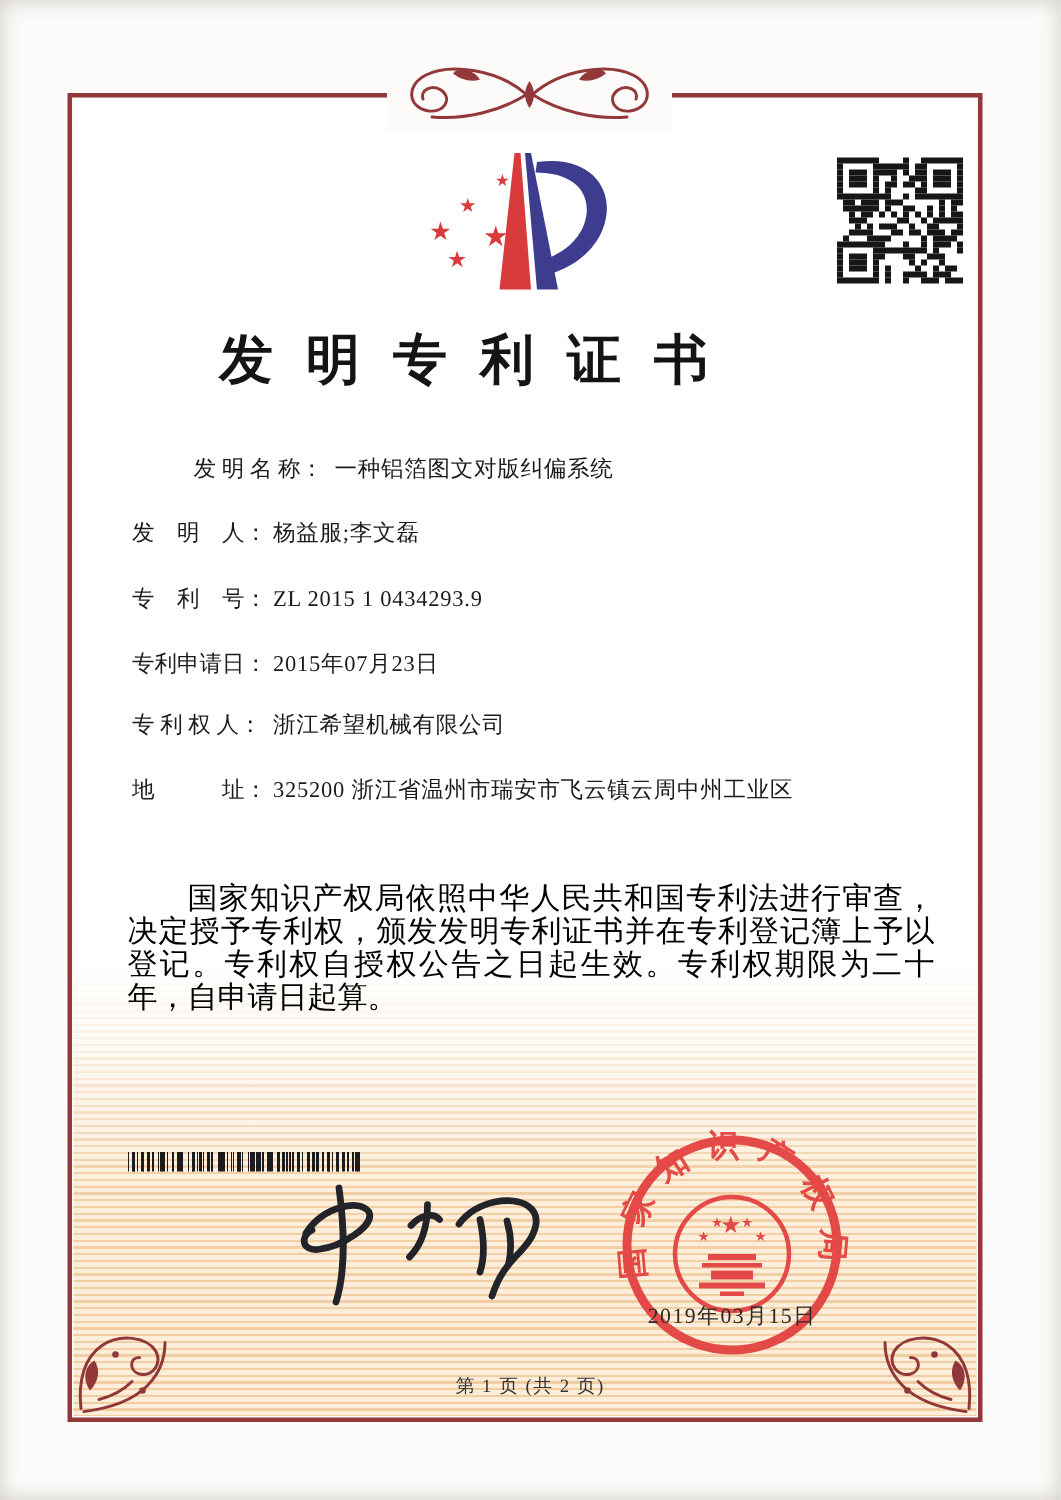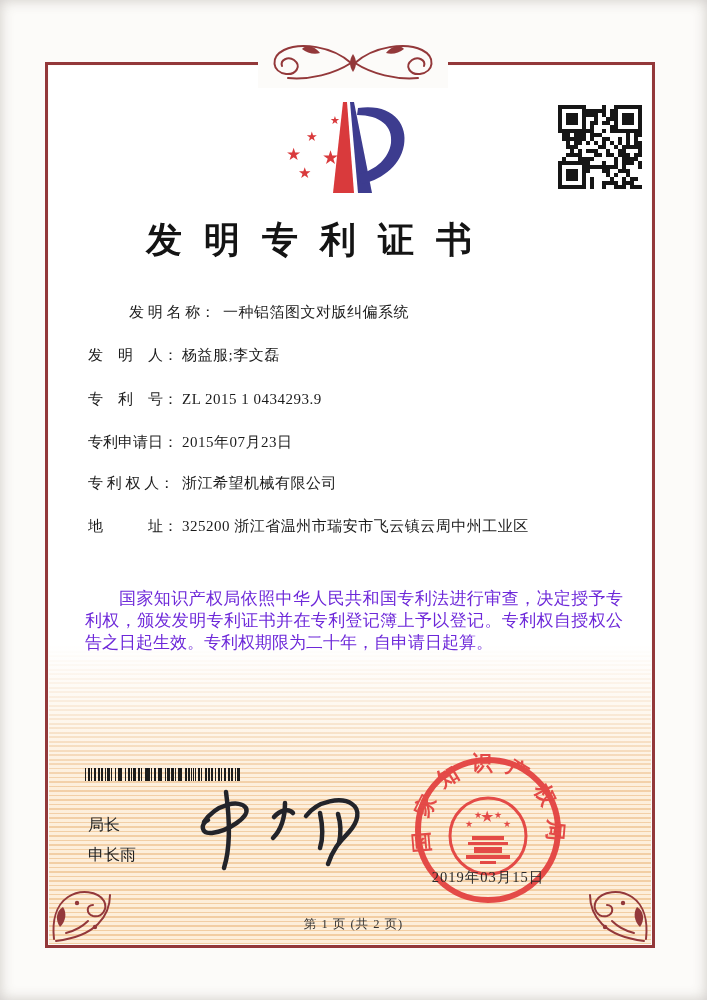--- a/index.html
+++ b/index.html
@@ -46,21 +46,21 @@
   
   .field { position:absolute; left:88px; font-size:15px; color:#1b1b1b; white-space:pre; }
   .field .lbl { display:inline-block; min-width:94px; white-space:pre; }
   .field .val { letter-spacing:.5px; }
   .f0 { top:303px;margin-left:41px; } .f1 { top:346px; } .f2 { top:390px; }
   .f3 { top:433px; } .f4 { top:474px; } .f5 { top:517px; } .f6 { top:559px; }
   .field2 { position:absolute; left:365px; top:559px; font-size:15px; color:#1b1b1b; white-space:pre; }
   
   .paras {
     position:absolute; left:85px; top:588px; width:538px;
-    font-size:17px; line-height:22px; color:#6d28d9; text-align:justify;
+    font-size:20px; line-height:22px; color:#000000; text-align:justify;
   }
   .paras p { text-indent:2em; }
   
   .barcode {
     position:absolute; left:85px; top:768px; width:156px; height:13px;
     background:
       repeating-linear-gradient(90deg,#1c1c1c 0 1px, transparent 1px 3px, #1c1c1c 3px 5px, transparent 5px 6px, #1c1c1c 6px 7px, transparent 7px 10px),
       repeating-linear-gradient(90deg, transparent 0 4px, #1c1c1c 4px 5px, transparent 5px 9px, #1c1c1c 9px 11px, transparent 11px 13px);
   }
   .director { position:absolute; left:88px; top:810px; font-size:16px; color:#222; line-height:30px; }
@@ -412,24 +412,20 @@
     <div class="field f3"><span class="lbl">专利申请日：</span><span class="val">2015年07月23日</span></div>
     <div class="field f4"><span class="lbl">专 利 权 人：</span><span class="val">浙江希望机械有限公司</span></div>
     <div class="field f5"><span class="lbl">地　　　址：</span><span class="val">325200 浙江省温州市瑞安市飞云镇云周中州工业区</span></div>
 
     <div class="paras">
       <p>国家知识产权局依照中华人民共和国专利法进行审查，决定授予专利权，颁发发明专利证书并在专利登记簿上予以登记。专利权自授权公告之日起生效。专利权期限为二十年，自申请日起算。</p>
     </div>
 
     <div class="barcode"></div>
 
-    <div class="director">
-      <div>局长</div>
-      <div>申长雨</div>
-    </div>
 
     <div class="signature">
       <svg width="190" height="88" viewBox="0 0 190 88">
         <g stroke="#23242a" stroke-width="4.5" fill="none" stroke-linecap="round" stroke-linejoin="round">
           <path d="M16 36 C 28 18, 52 13, 58 22 C 62 31, 40 45, 24 47 C 13 48, 12 38, 20 34"></path>
           <path d="M38 6 C 41 28, 43 60, 36 82"></path>
           <path d="M86 31 C 92 24, 101 22, 105 27"></path>
           <path d="M97 17 C 97 33, 92 45, 85 52"></path>
           <path d="M118 30 C 130 14, 154 11, 164 18 C 173 24, 170 36, 161 46 C 154 54, 146 60, 140 78"></path>
           <path d="M132 27 C 135 41, 135 53, 132 62"></path>

